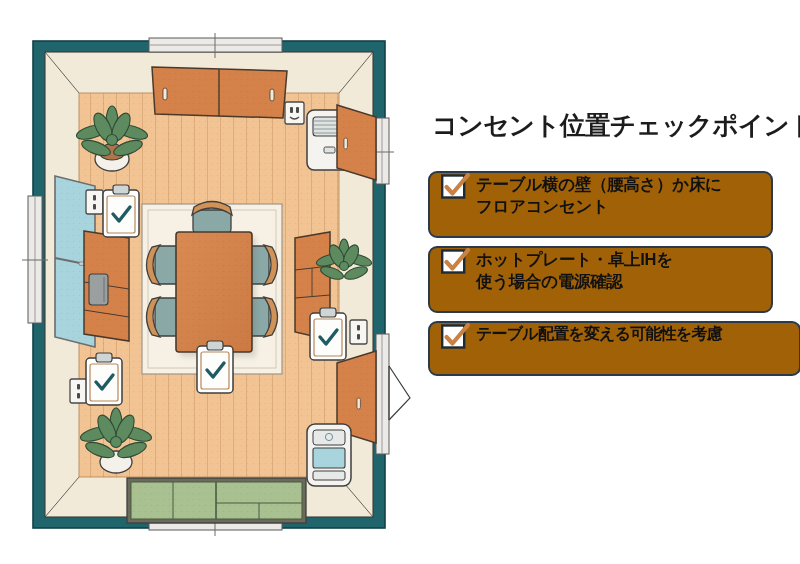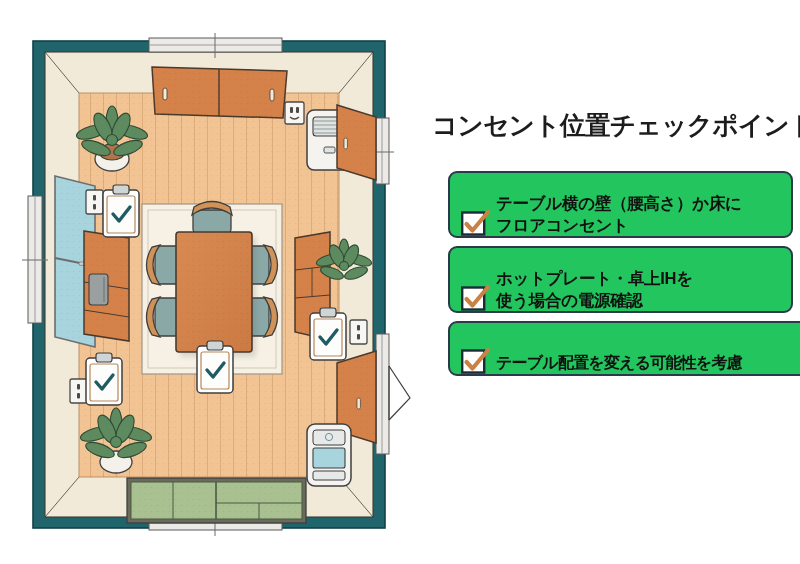--- a/index.html
+++ b/index.html
@@ -21,27 +21,27 @@
     position:absolute;left:428px;top:0;width:372px;height:564px;
   }
   #panel-title{
     position:absolute;left:4px;top:108px;width:360px;
     font-size:25.5px;font-weight:bold;color:#1c1c1c;
     letter-spacing:-0.5px;
     white-space:nowrap;
     font-family:"Liberation Sans","DejaVu Sans",sans-serif;
   }
   .check-card{
-    position:absolute;left:20px;
+    position:absolute;left:0;
     box-sizing:border-box;
     border:2.2px solid #2b3murder;
     border:2.2px solid #2b3a4a;
     border-radius:9px;
-    background:#22c55e;
-    display:flex;align-items:flex-end;
+    background:#a16207;
+    display:flex;align-items:flex-start;
     padding:0 10px 0 9px;
   }
   #card0{top:171px;width:345px;height:67px;}
   #card1{top:246px;width:345px;height:67px;}
   #card2{top:321px;width:373px;height:55px;}
 
   .cbox{flex:0 0 auto;width:26px;height:26px;position:relative;margin-right:9px;margin-left:2px;}
   .cbox svg{position:absolute;left:-2px;top:-5px;}
   .ctext{
     font-size:16.5px;line-height:22px;color:#111111;font-weight:bold;

